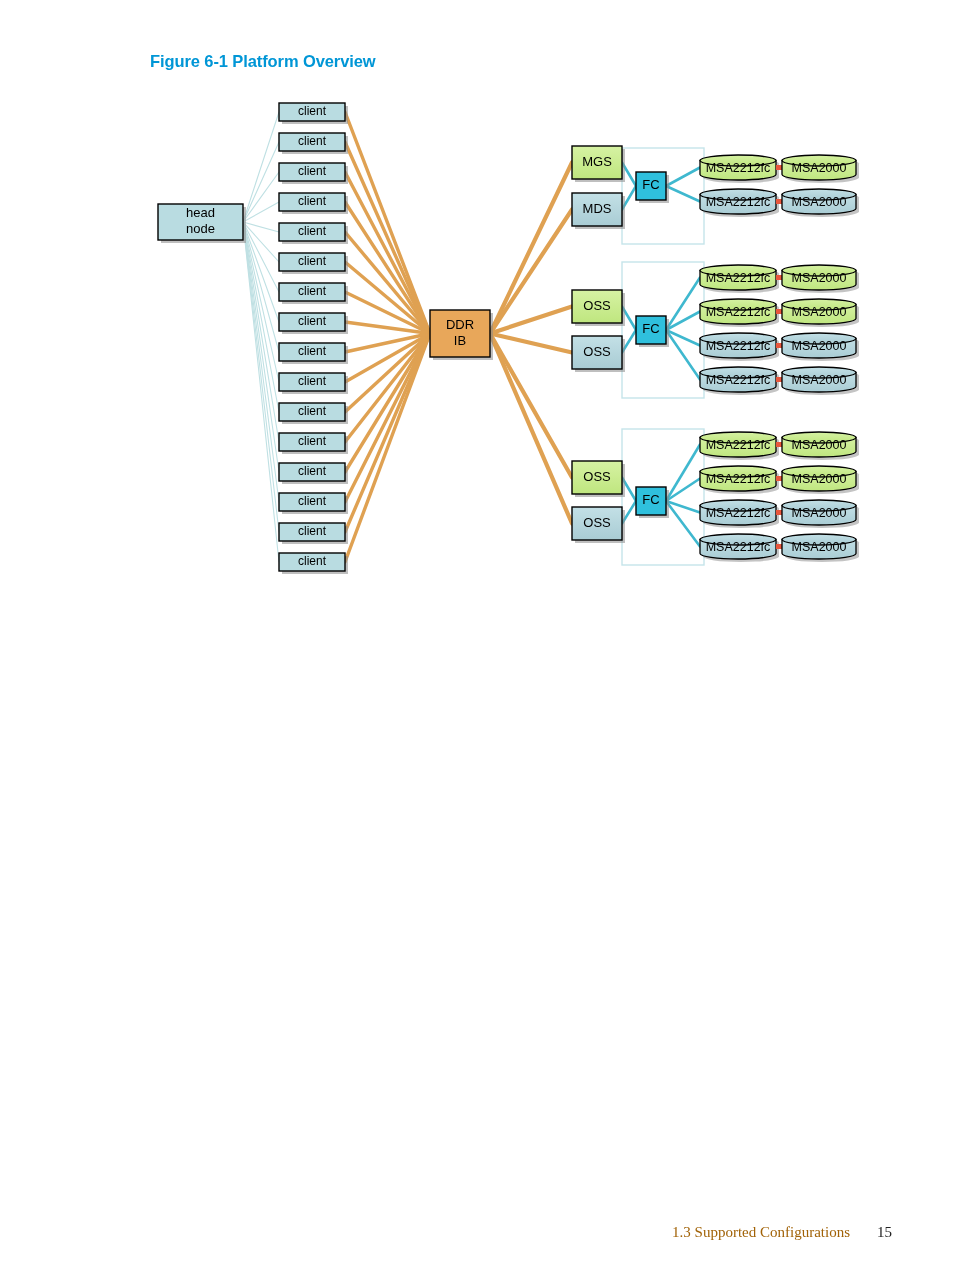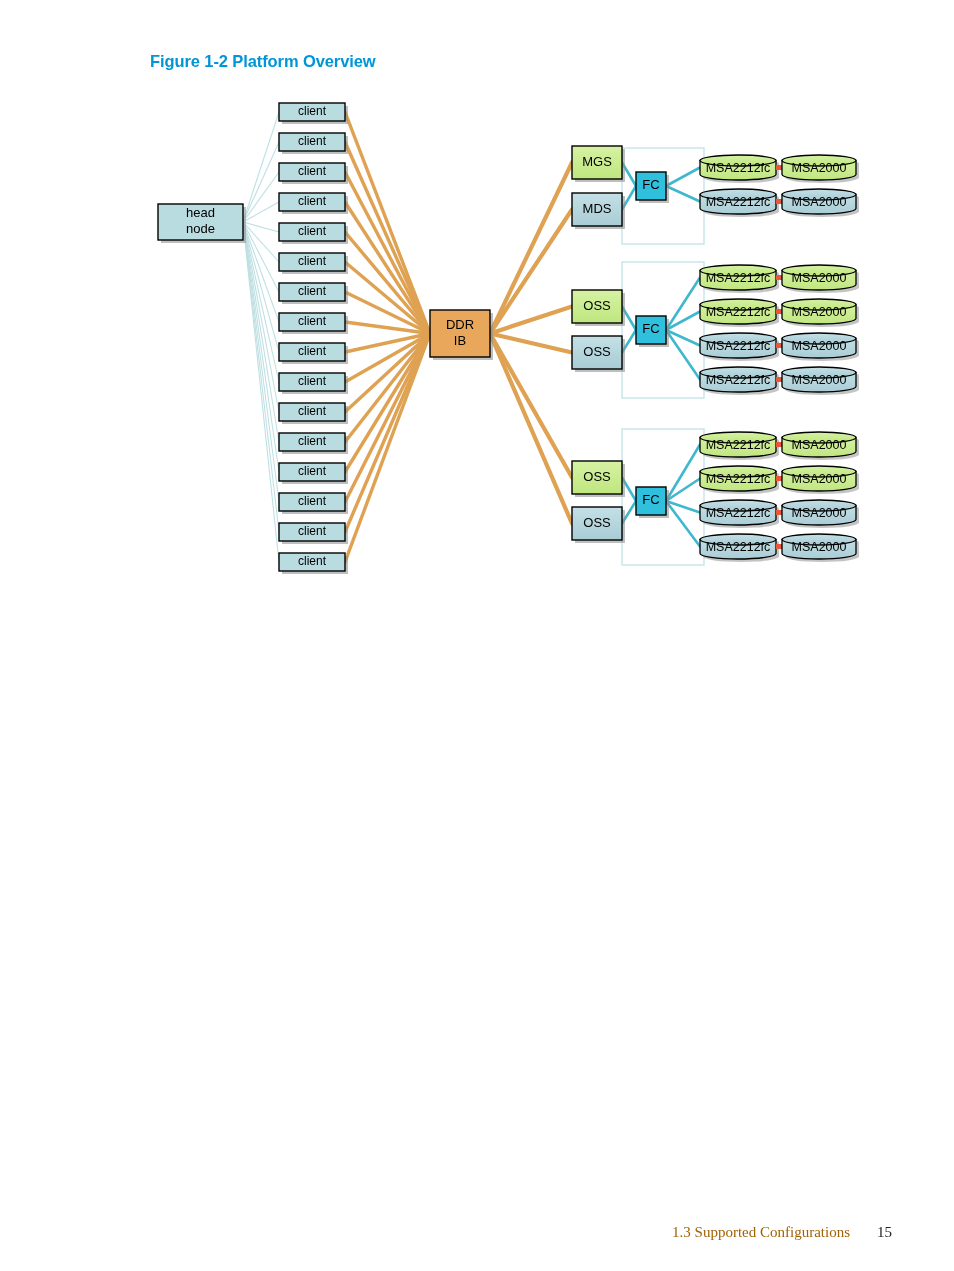--- a/index.html
+++ b/index.html
@@ -58,21 +58,21 @@
   .node-label {
     font-family: "Liberation Sans", sans-serif;
     fill: #000000;
     text-anchor: middle;
     dominant-baseline: middle;
   }
 </style>
 </head>
 <body>
 
-<div id="figure-title">Figure 1-2 Platform Overview</div>
+<div id="figure-title">Figure 6-1 Platform Overview</div>
 
 <svg id="diagram-canvas" width="954" height="640" xmlns="http://www.w3.org/2000/svg">
   <defs>
     <linearGradient id="grad-green" x1="0" y1="0" x2="0" y2="1">
       <stop offset="0%" stop-color="#d6f2a3"></stop>
       <stop offset="100%" stop-color="#bfe67f"></stop>
     </linearGradient>
     <linearGradient id="grad-blue" x1="0" y1="0" x2="0" y2="1">
       <stop offset="0%" stop-color="#c3e0e6"></stop>
       <stop offset="100%" stop-color="#a9ccd4"></stop>

